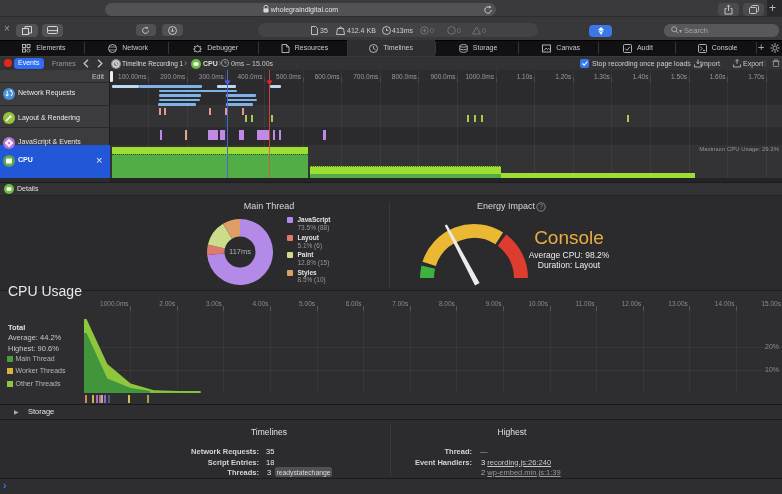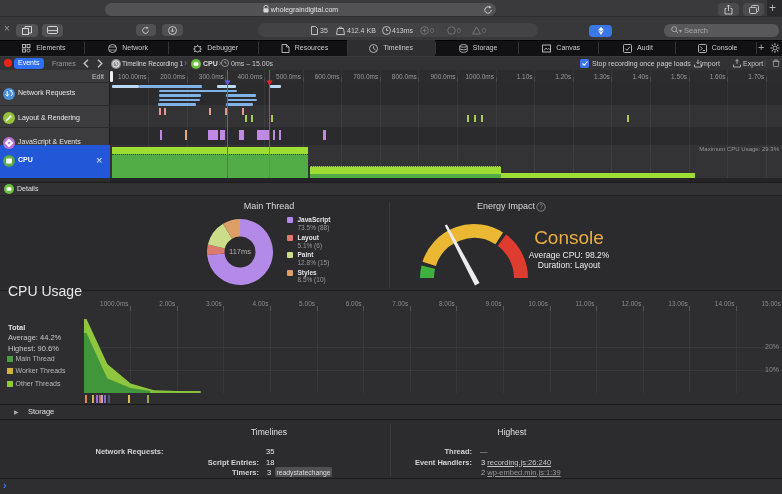--- a/index.html
+++ b/index.html
@@ -497,25 +497,25 @@
 <div class="abs" style="left:7px;top:380.5px;width:6px;height:6px;background:#8ec63e"></div>
 <div class="txt" style="left:15.5px;top:379.5px;font-size:7px;color:#b8b8ba">Other Threads</div>
 
 <div class="abs" style="left:0;top:404px;width:782px;height:16px;background:#2e2e30;border-top:1px solid #1a1a1c;border-bottom:1px solid #1a1a1c"></div>
 <div class="txt" style="left:14px;top:408px;font-size:6px;color:#a8a8aa">▶</div>
 <div class="txt" style="left:28px;top:407px;font-size:7.5px;color:#e4e4e6">Storage</div>
 
 <div class="abs" style="left:0;top:420px;width:782px;height:58px;background:#2c2c2e"></div>
 <div class="abs" style="left:390px;top:424px;width:1px;height:52px;background:#3a3a3c"></div>
 <div class="txt" style="left:169px;top:427px;width:200px;text-align:center;font-size:8.5px;color:#e0e0e2">Timelines</div>
-<div class="txt" style="left:0px;top:447px;width:259px;text-align:center;font-size:7.5px;font-weight:bold;color:#d4d4d6">Network Requests:</div>
+<div class="txt" style="left:0px;top:447px;width:259px;text-align:right;font-size:7.5px;font-weight:bold;color:#d4d4d6">Network Requests:</div>
 <div class="txt" style="left:266px;top:447px;font-size:7.5px;color:#e8e8ea">35</div>
 <div class="txt" style="left:0px;top:457.5px;width:259px;text-align:right;font-size:7.5px;font-weight:bold;color:#d4d4d6">Script Entries:</div>
 <div class="txt" style="left:266px;top:457.5px;font-size:7.5px;color:#e8e8ea">18</div>
-<div class="txt" style="left:0px;top:468px;width:259px;text-align:right;font-size:7.5px;font-weight:bold;color:#d4d4d6">Timers:</div>
+<div class="txt" style="left:0px;top:468px;width:259px;text-align:right;font-size:7.5px;font-weight:bold;color:#d4d4d6">Threads:</div>
 <div class="txt" style="left:267px;top:468px;font-size:7.5px;color:#e8e8ea">3</div>
 <div class="abs" style="left:275px;top:467px;width:57px;height:10px;border-radius:2px;background:#515153"></div>
 <div class="txt" style="left:275px;top:468.5px;width:57px;text-align:center;font-size:6.8px;color:#d8d8da">readystatechange</div>
 <div class="txt" style="left:412px;top:427px;width:200px;text-align:center;font-size:8.5px;color:#e0e0e2">Highest</div>
 <div class="txt" style="left:240px;top:447px;width:232px;text-align:right;font-size:7.5px;font-weight:bold;color:#d4d4d6">Thread:</div>
 <div class="txt" style="left:480px;top:447px;font-size:7.5px;color:#a8a8aa">—</div>
 <div class="txt" style="left:240px;top:457.5px;width:232px;text-align:right;font-size:7.5px;font-weight:bold;color:#d4d4d6">Event Handlers:</div>
 <div class="txt" style="left:481px;top:457.5px;font-size:7.5px;color:#e8e8ea">3 <span style="text-decoration:underline;color:#c8c8ca">recording.js:26:240</span></div>
 <div class="txt" style="left:481px;top:468px;font-size:7.5px;color:#b0b0b2">2 <span style="text-decoration:underline;color:#98989a">wp-embed.min.js:1:39</span></div>
 

